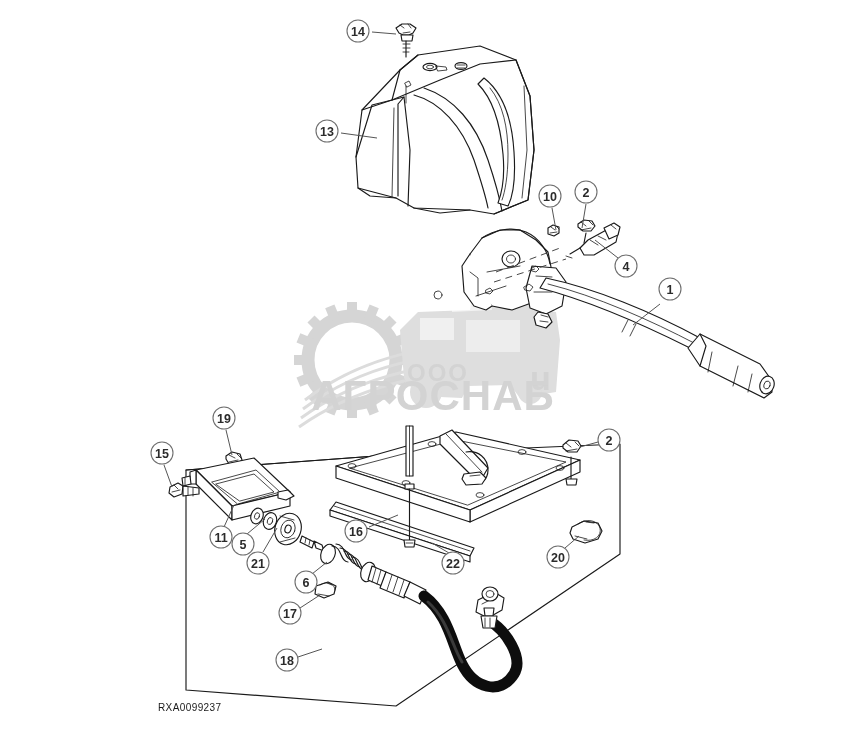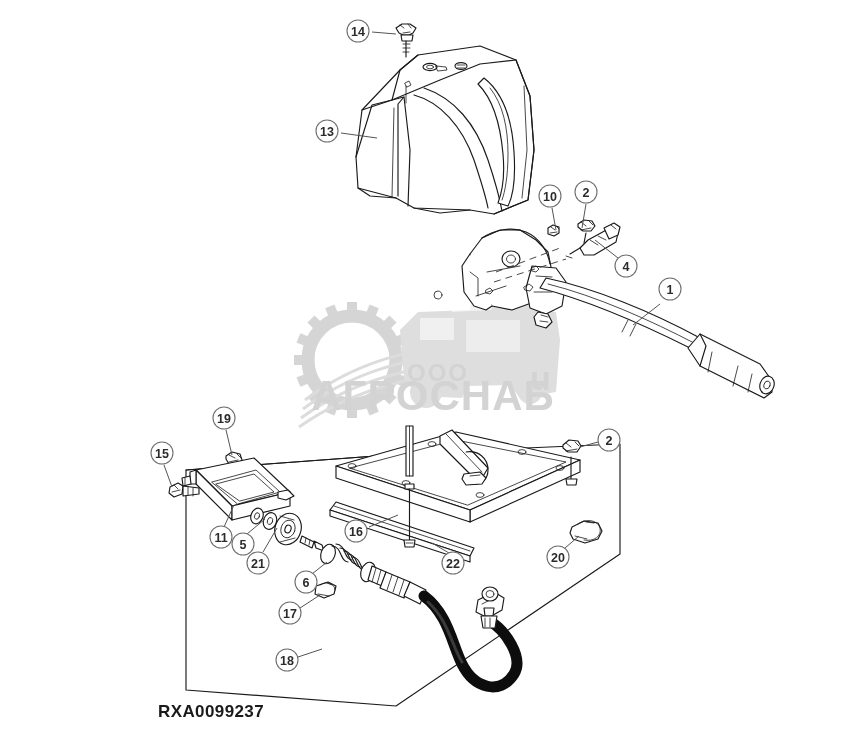--- a/index.html
+++ b/index.html
@@ -85,22 +85,22 @@
     fill: none;
     stroke: #3a3a3a;
     stroke-width: 3;
     stroke-linecap: round;
   }
   #caption {
     position: absolute;
     left: 158px;
     top: 702px;
     font-family: "Liberation Sans", sans-serif;
-    font-size: 17px;
-    font-weight: bold;
+    font-size: 10px;
+    font-weight: normal;
     color: #1a1a1a;
     letter-spacing: 0.4px;
   }
 </style>
 </head>
 <body>
 
 <div id="page">
 
   <svg id="diagram-svg" viewBox="0 0 841 731">

